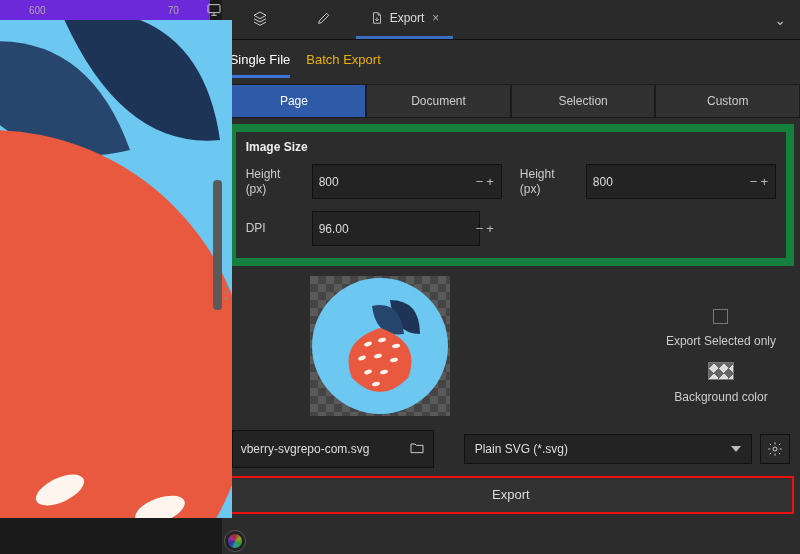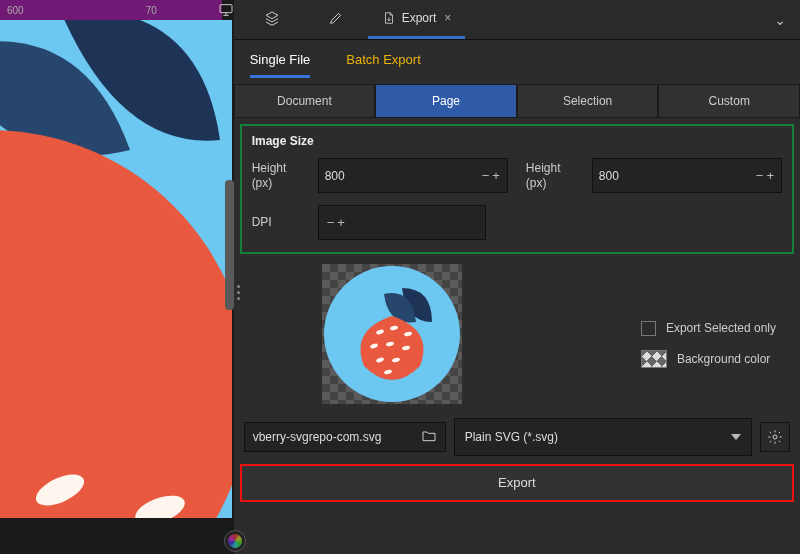--- a/index.html
+++ b/index.html
@@ -1,50 +1,50 @@
 <!DOCTYPE html>
 <html><head>
 <meta charset="utf-8">
 <style>
   * { box-sizing: border-box; margin: 0; padding: 0; font-family: -apple-system, "Segoe UI", Arial, sans-serif; }
   html, body { width: 800px; height: 554px; overflow: hidden; background: #1e1e1e; color: #ddd; font-size: 12px; }
   .app { display: flex; width: 800px; height: 554px; }
 
   
   .canvas-area { position: relative; width: 252px; height: 554px; background: #1a1a1a; }
-  .ruler-top { position: absolute; top: 0; left: 0; right: 12px; height: 20px; background: #701a75; color: #aaa; font-size: 10px; display: flex; align-items: center; padding-left: 7px; }
+  .ruler-top { position: absolute; top: 0; left: 0; right: 12px; height: 20px; background: #6d28d9; color: #aaa; font-size: 10px; display: flex; align-items: center; padding-left: 29px; }
   .ruler-top span { margin-right: 122px; }
   .monitor-icon { position: absolute; top: 2px; right: 0; width: 16px; height: 16px; }
   .canvas { position: absolute; top: 20px; left: 0; width: 232px; height: 498px; background: #6cc8f1; overflow: hidden; }
   .scrollbar-v { position: absolute; right: 0; top: 180px; width: 9px; height: 130px; background: #5a5a5a; border-radius: 4px; }
   .tri-dots { position: absolute; right: -6px; top: 285px; display: flex; flex-direction: column; gap: 3px; }
   .tri-dots span { width: 3px; height: 3px; background: #888; border-radius: 50%; display: block; }
   .grad-circle { position:absolute; left: 224px; bottom:2px; width:22px; height:22px; border-radius:50%; background: #222; border:1px solid #555; }
   .grad-circle::after { content:""; position:absolute; inset:3px; border-radius:50%; background: conic-gradient(#e33,#ee3,#3e3,#3ee,#33e,#e3e,#e33); opacity:.6;}
 
   
   .panel { flex: 1; display: flex; flex-direction: column; background: #2c2c2c; }
 
   .top-tabs { height: 40px; background: #2a2a2a; display: flex; align-items: center; padding: 0 6px; border-bottom: 1px solid #111; }
   .top-tab { width: 64px; height: 38px; display:flex; align-items:center; justify-content:center; border-bottom: 3px solid transparent; }
   .top-tab.exp { width: auto; padding: 0 14px; gap:6px; display:flex; align-items:center;}
   .top-tab.exp span.lbl { color:#ddd; font-size:12px; }
   .top-tab.sel { border-bottom-color: #3a6fc4; }
   .close-x { color:#aaa; font-size:12px; margin-left:2px; }
   .chev { margin-left:auto; color:#bbb; font-size:14px; padding:0 8px; }
 
-  .mode-tabs { display:flex; gap:36px; padding: 12px 20px 0 16px; }
+  .mode-tabs { display:flex; gap:16px; padding: 12px 20px 0 8px; }
   .mode-tab { padding-bottom: 8px; color:#eab308; font-size:13px; border-bottom: 3px solid transparent; }
   .mode-tab.active { color:#fff; border-bottom-color:#3a74d8; }
 
   .scope-tabs { display:flex; margin-top:6px; background:#313131; }
   .scope-tab { flex:1; text-align:center; padding: 9px 0; color:#ccc; font-size:12px; border:1px solid #1b1b1b; }
   .scope-tab.active { background:#2e5aa8; color:#fff; }
 
-  .red-box-1 { border: 2px solid #15803d; margin: 6px 6px 0 6px; padding: 8px 10px 12px 10px; }
+  .red-box-1 { border: 8px solid #15803d; margin: 6px 6px 0 6px; padding: 8px 10px 12px 10px; }
   .section-title { color:#eee; font-weight:600; font-size:12px; margin-bottom:10px; }
   .dims { display:flex; gap:18px; align-items:center; }
   .dim-lbl { width:48px; color:#ccc; line-height:1.25; font-size:12px; }
   .numfield { flex:1; display:flex; align-items:center; background:#232323; border:1px solid #111; height:35px; padding:0 6px; min-width:110px; }
   .numfield .val { flex:1; background:transparent; border:none; color:#ddd; font-size:12px; outline:none; }
   .pm { display:flex; gap:0; color:#bbb; font-size:13px; letter-spacing:-1px; }
   .pm span { padding:0 2px; }
   .row2 { display:flex; gap:18px; align-items:center; margin-top:12px; }
 
   .preview-row { display:flex; padding: 10px 18px 4px 18px; gap: 28px; align-items:center; }
@@ -53,36 +53,36 @@
       linear-gradient(45deg,#444 25%,transparent 25%),
       linear-gradient(-45deg,#444 25%,transparent 25%),
       linear-gradient(45deg,transparent 75%,#444 75%),
       linear-gradient(-45deg,transparent 75%,#444 75%);
     background-size:16px 16px;
     background-position:0 0,0 8px,8px -8px,-8px 0;
     background-color:#5a5a5a;
   }
   .preview .disc { position:absolute; inset:2px; border-radius:50%; background:#6cc8f1; }
   .options { display:flex; flex-direction:column; gap:14px; margin-left:auto; margin-right:6px; margin-top:20px;}
-  .chk { display:flex; align-items:center; gap:10px; color:#ccc; font-size:12px;}
+  .chk { display:flex; align-items:center; gap:10px; color:#ccc; font-size:12px;flex-direction:column;}
   .chk .box { width:15px; height:15px; border:1px solid #777; background:#2a2a2a; }
   .swatch { width:26px; height:18px; border:1px solid #777;
     background:
       linear-gradient(45deg,#666 25%,transparent 25%),
       linear-gradient(-45deg,#666 25%,transparent 25%),
       linear-gradient(45deg,transparent 75%,#666 75%),
       linear-gradient(-45deg,transparent 75%,#666 75%);
     background-size:10px 10px; background-color:#ddd;
   }
 
   .file-row { display:flex; gap:8px; padding: 10px 10px 0 10px; align-items:center; }
-  .file-input { flex:0 0 202px; display:flex; align-items:center; background:#232323; border:1px solid #111; height:30px; padding:0 8px; }
+  .file-input { flex:0 0 202px; display:flex; align-items:center; background:#232323; border:1px solid #111; height:38px; padding:0 8px; }
   .file-input .val { flex:1; background:transparent; border:none; color:#ddd; font-size:12px; outline:none; }
   .folder-ic { color:#ccc; }
-  .format-sel { flex:1; display:flex; align-items:center; background:#232323; border:1px solid #111; height:38px; padding:0 10px; position:relative; }
+  .format-sel { flex:1; display:flex; align-items:center; background:#232323; border:1px solid #111; height:30px; padding:0 10px; position:relative;margin-left:22px; }
   .format-sel .val { flex:1; color:#ddd; font-size:12px; }
   .tri { width:0; height:0; border-left:5px solid transparent; border-right:5px solid transparent; border-top:6px solid #bbb; }
   .gear { width:30px; height:30px; display:flex; align-items:center; justify-content:center; background:#2a2a2a; border:1px solid #111; }
 
   .red-box-2 { border:2px solid #e11; margin: 8px 6px 6px 6px; }
   .export-btn { width:100%; height:34px; text-align:center; background:#323232; color:#ddd; font-size:13px; line-height:34px; }
 
   svg.ic { width:16px; height:16px; }
   svg.ic path, svg.ic rect, svg.ic polyline, svg.ic circle { stroke:#ccc; stroke-width:1.5; fill:none; }
 </style>
@@ -149,22 +149,22 @@
       </div>
       <span class="chev">⌄</span>
     </div>
 
     <div class="mode-tabs">
       <div class="mode-tab active">Single File</div>
       <div class="mode-tab">Batch Export</div>
     </div>
 
     <div class="scope-tabs">
+      <div class="scope-tab active">Page</div>
       <div class="scope-tab">Document</div>
-      <div class="scope-tab active">Page</div>
       <div class="scope-tab">Selection</div>
       <div class="scope-tab">Custom</div>
     </div>
 
     <div class="red-box-1">
       <div class="section-title">Image Size</div>
       <div class="dims">
         <div class="dim-lbl">Height (px)</div>
         <div class="numfield">
           <input class="val" value="800" style="">
@@ -178,20 +178,21 @@
           <input class="val" value="800" style="">
           <div class="pm">
               <span>−</span>
               <span>+</span>
             </div>
         </div>
       </div>
       <div class="row2">
         <div class="dim-lbl">DPI</div>
         <div class="numfield" style="flex:0 0 168px">
+          <input class="val" value="96.00" style="">
           <div class="pm">
               <span>−</span>
               <span>+</span>
             </div>
         </div>
       </div>
     </div>
 
     <div class="preview-row">
       <div class="preview">

